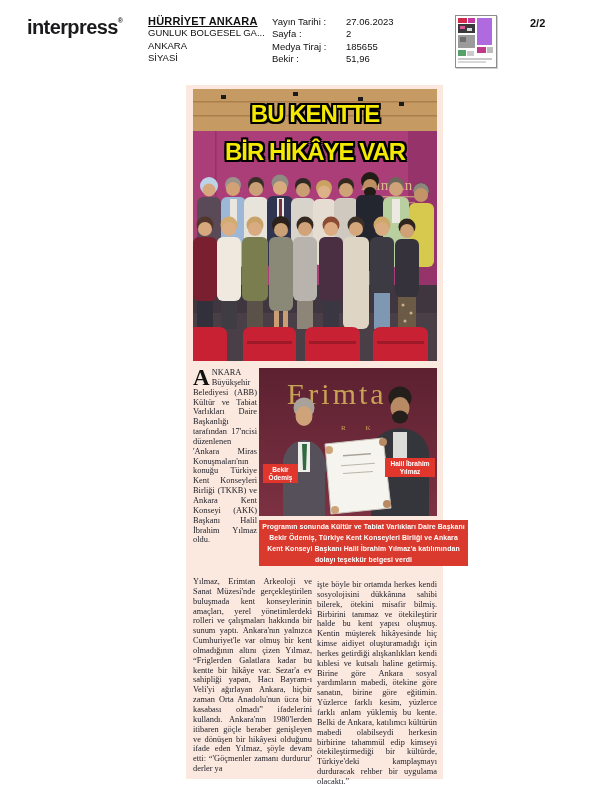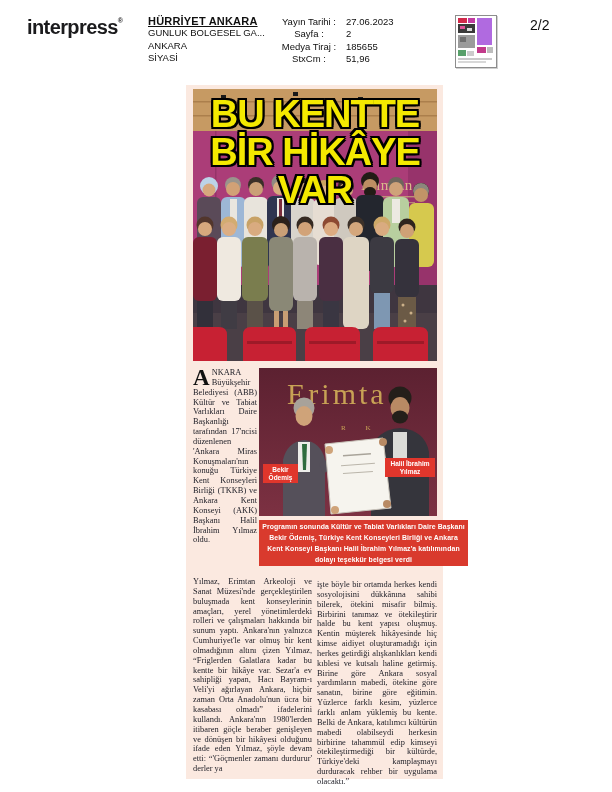--- a/index.html
+++ b/index.html
@@ -6,31 +6,31 @@
   .page{position:relative;width:612px;height:792px;background:#ffffff;margin:0 auto;
         font-family:"Liberation Sans",sans-serif;overflow:hidden;}
 
   
   .logo{position:absolute;left:27px;top:16px;font-size:20px;font-weight:bold;
         letter-spacing:-0.6px;color:#1b1b1d;}
   .logo .mark{font-size:7px;vertical-align:top;line-height:10px;}
   .pub{position:absolute;left:148px;top:15px;width:120px;font-size:9.5px;color:#101010;line-height:12.4px;}
   .pub .name{font-size:11px;font-weight:bold;text-decoration:underline;white-space:nowrap;letter-spacing:0.2px;}
   .meta{position:absolute;left:272px;top:16px;font-size:9.5px;color:#101010;line-height:12.4px;}
-  .meta-row{display:flex;text-align:center;}
+  .meta-row{display:flex;}
   .meta-label{width:74px;}
   .thumb{position:absolute;left:455px;top:15px;width:40px;height:51px;background:#fff;
          border:1px solid #8d8d8d;box-shadow:1px 1px 0 #d0d0d0;}
-  .pageind{position:absolute;left:530px;top:17px;font-size:14px;color:#101010;}
+  .pageind{position:absolute;left:530px;top:17px;font-size:11px;color:#101010;font-weight:bold;}
 
   
   .clip{position:absolute;left:186px;top:85px;width:257px;height:694px;background:#fbe9e0;}
   .photo{position:absolute;left:7px;top:4px;width:244px;height:272px;}
   .headline{position:absolute;left:0;top:6px;width:244px;text-align:center;
-            font-weight:800;font-size:38px;line-height:38px;color:#f4e900;letter-spacing:-1px;
+            font-weight:800;font-size:24px;line-height:38px;color:#f4e900;letter-spacing:-1px;
             text-shadow:
               -2px -2px 0 #000, 2px -2px 0 #000, -2px 2px 0 #000, 2px 2px 0 #000,
               -2px 0 0 #000, 2px 0 0 #000, 0 -2px 0 #000, 0 2px 0 #000,
               -1px -1px 0 #000, 1px -1px 0 #000, -1px 1px 0 #000, 1px 1px 0 #000;}
   .bodytext{font-family:"Liberation Serif",serif;font-size:8.4px;line-height:9.85px;
             color:#23232b;text-align:justify;overflow:hidden;}
   .intro{position:absolute;left:7px;top:283px;width:64px;height:199px;}
   .dropcap{float:left;font-size:23px;line-height:19px;font-weight:bold;margin:0 2px 0 0;color:#111;}
   .col1{position:absolute;left:7px;top:492px;width:119px;height:210px;}
   .col2{position:absolute;left:131px;top:467px;width:120px;height:225px;margin-top:28px;}
@@ -59,21 +59,21 @@
     </div>
     <div class="meta-row">
       <span class="meta-label">Sayfa :</span>
       <span>2</span>
     </div>
     <div class="meta-row">
       <span class="meta-label">Medya Tiraj :</span>
       <span>185655</span>
     </div>
     <div class="meta-row">
-      <span class="meta-label">StxCm :</span>
+      <span class="meta-label">Bekir :</span>
       <span>51,96</span>
     </div>
   </div>
 
   <div class="thumb">
     <svg width="40" height="51" viewBox="0 0 40 51">
       <rect x="0" y="0" width="40" height="51" fill="#ffffff"></rect>
       <rect x="2" y="2" width="9" height="5" fill="#d1294a"></rect>
       <rect x="12" y="2" width="7" height="5" fill="#c23aa0"></rect>
       <rect x="2" y="8" width="17" height="9" fill="#3a3a3a"></rect>

